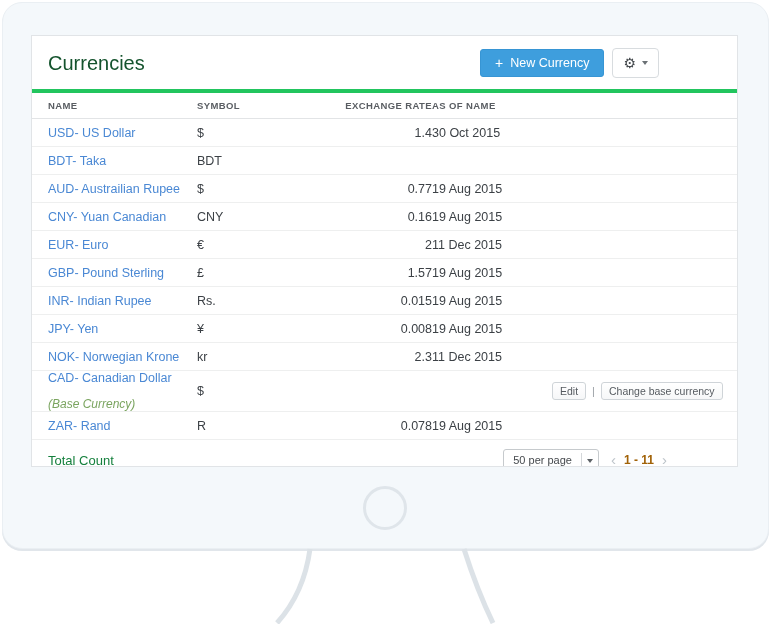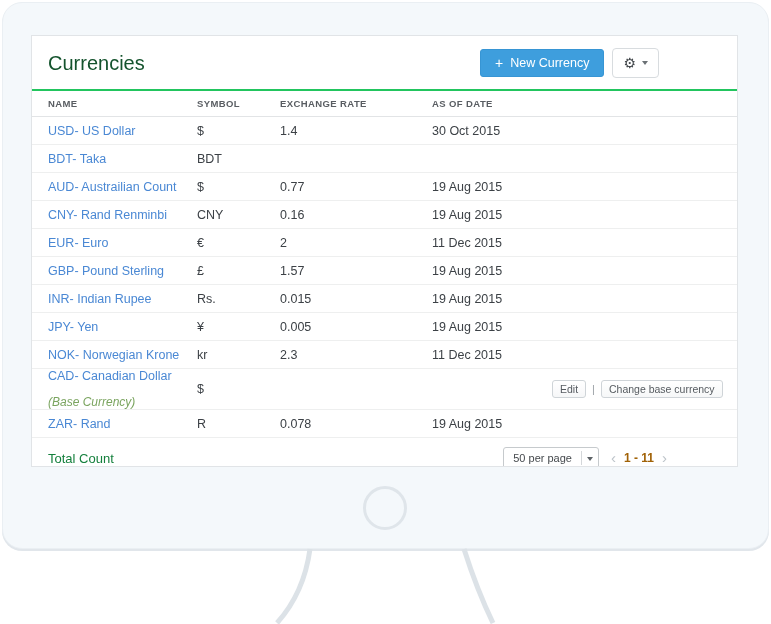--- a/index.html
+++ b/index.html
@@ -41,26 +41,26 @@
     display:flex;align-items:center;gap:6px;cursor:pointer;
     background:#fff;border:1px solid #d8dcdf;border-radius:4px;
     padding:4px 10px;height:20px;
   }
   .gear{font-size:14px;color:#43484c;line-height:14px;}
   .caret{width:0;height:0;border-left:3.5px solid transparent;
     border-right:3.5px solid transparent;border-top:4px solid #6b7175;}
   
   .table-header{
     display:flex;align-items:center;height:25px;padding-left:16px;
-    border-top:2px solid #22c55e;border-bottom:1px solid #e2e4e6;
+    border-top:4px solid #22c55e;border-bottom:1px solid #e2e4e6;
   }
   .th{font-size:9.5px;font-weight:bold;color:#595d62;letter-spacing:.4px;}
   .c-name{width:149px;}
   .c-symbol{width:83px;}
-  .c-rate{width:152px;}
+  .c-rate{width:152px;text-align:right;}
   .c-date{flex:1;}
   .row{
     display:flex;align-items:center;min-height:27px;padding-left:16px;
     border-bottom:1px solid #eeefef;font-size:12.5px;color:#3c4146;
   }
   .row.base{min-height:39px;}
   .name-link{color:#4a88d4;text-decoration:none;white-space:nowrap;cursor:pointer;}
   .base-label{color:#7aa45f;font-style:italic;font-size:12px;margin-top:12px;}
   .actions{display:flex;align-items:center;gap:6px;margin-left:120px;}
   .mini-btn{
@@ -109,43 +109,43 @@
         <span class="gear">⚙</span>
         <span class="caret"></span>
       </div>
     </div>
   </div>
 
   <div class="table-header">
       <div class="th c-name">NAME</div>
       <div class="th c-symbol">SYMBOL</div>
       <div class="th c-rate">EXCHANGE RATE</div>
-      <div class="th c-date">AS OF DATE</div>
+      <div class="th c-date">AS OF NAME</div>
     </div>
   <div>
       <div class="row">
         <div class="c-name"><a class="name-link">USD- US Dollar</a></div>
         <div class="c-symbol">$</div>
         <div class="c-rate">1.4</div>
         <div class="c-date">30 Oct 2015</div>
       </div>
       <div class="row">
         <div class="c-name"><a class="name-link">BDT- Taka</a></div>
         <div class="c-symbol">BDT</div>
         <div class="c-rate"></div>
         <div class="c-date"></div>
       </div>
       <div class="row">
-        <div class="c-name"><a class="name-link">AUD- Austrailian Count</a></div>
+        <div class="c-name"><a class="name-link">AUD- Austrailian Rupee</a></div>
         <div class="c-symbol">$</div>
         <div class="c-rate">0.77</div>
         <div class="c-date">19 Aug 2015</div>
       </div>
       <div class="row">
-        <div class="c-name"><a class="name-link">CNY- Rand Renminbi</a></div>
+        <div class="c-name"><a class="name-link">CNY- Yuan Canadian</a></div>
         <div class="c-symbol">CNY</div>
         <div class="c-rate">0.16</div>
         <div class="c-date">19 Aug 2015</div>
       </div>
       <div class="row">
         <div class="c-name"><a class="name-link">EUR- Euro</a></div>
         <div class="c-symbol">€</div>
         <div class="c-rate">2</div>
         <div class="c-date">11 Dec 2015</div>
       </div>
@@ -157,21 +157,21 @@
       </div>
       <div class="row">
         <div class="c-name"><a class="name-link">INR- Indian Rupee</a></div>
         <div class="c-symbol">Rs.</div>
         <div class="c-rate">0.015</div>
         <div class="c-date">19 Aug 2015</div>
       </div>
       <div class="row">
         <div class="c-name"><a class="name-link">JPY- Yen</a></div>
         <div class="c-symbol">¥</div>
-        <div class="c-rate">0.005</div>
+        <div class="c-rate">0.008</div>
         <div class="c-date">19 Aug 2015</div>
       </div>
       <div class="row">
         <div class="c-name"><a class="name-link">NOK- Norwegian Krone</a></div>
         <div class="c-symbol">kr</div>
         <div class="c-rate">2.3</div>
         <div class="c-date">11 Dec 2015</div>
       </div>
       <div class="row base">
         <div class="c-name"><a class="name-link">CAD- Canadian Dollar</a><div class="base-label">(Base Currency)</div></div>

